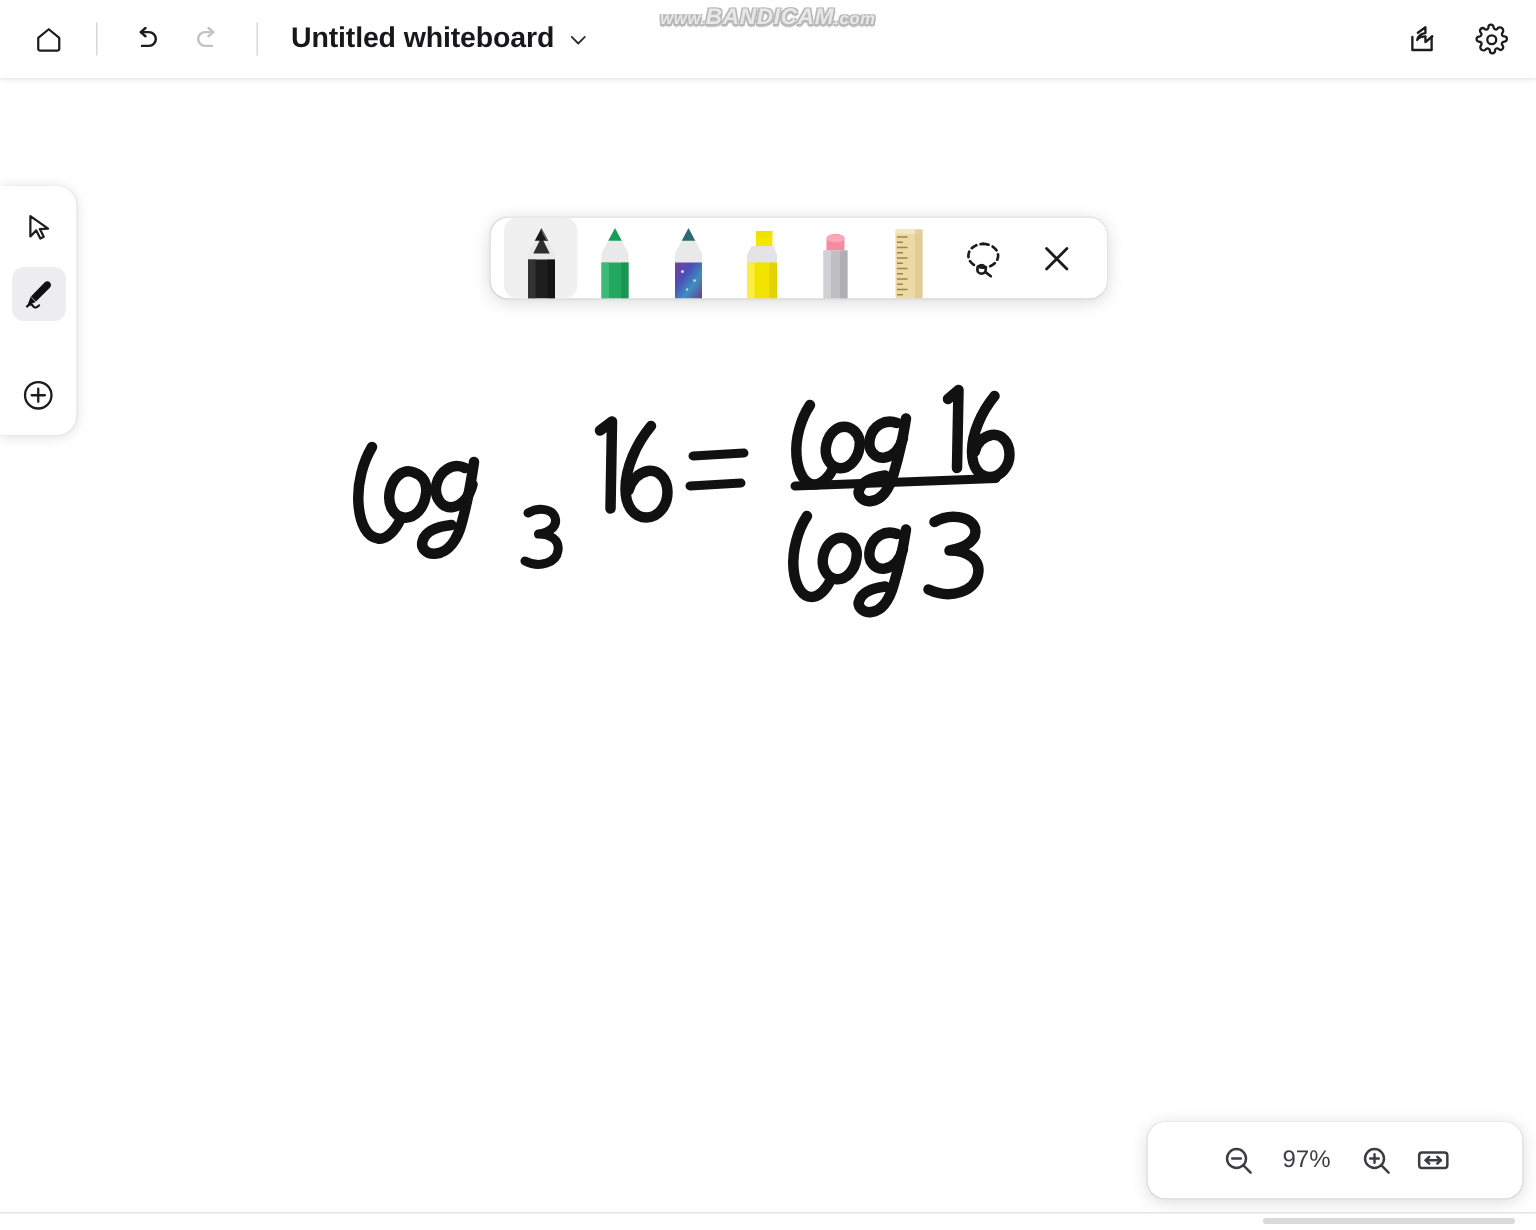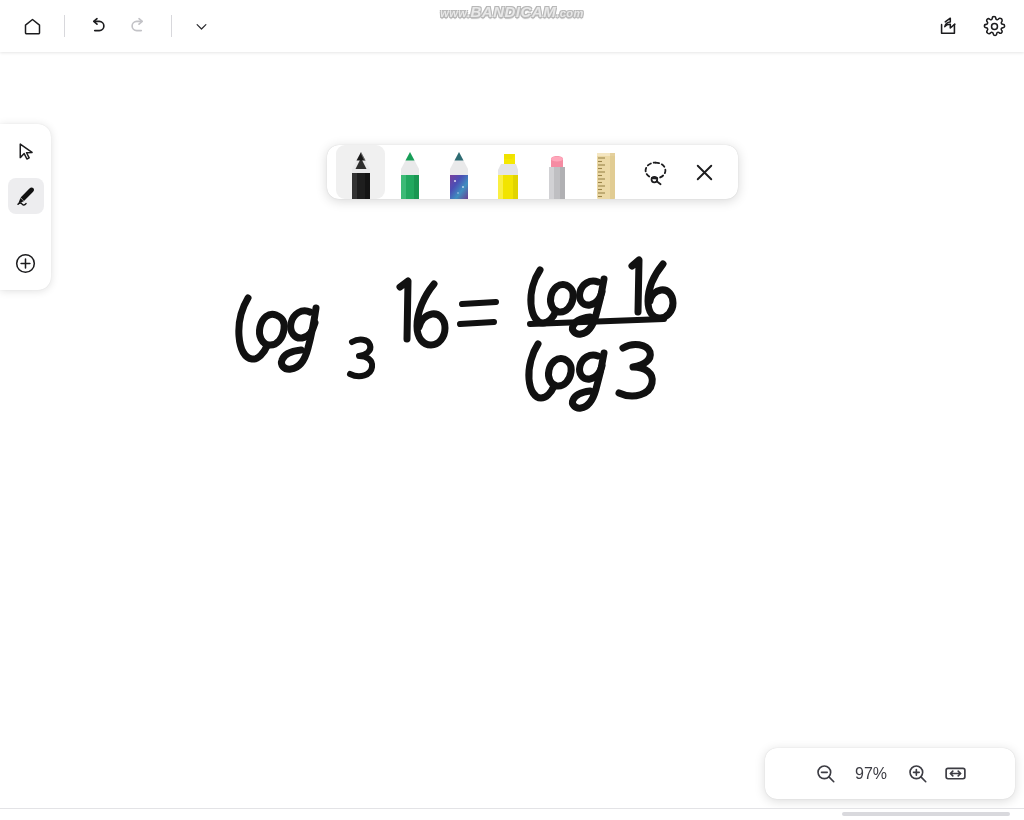--- a/index.html
+++ b/index.html
@@ -268,20 +268,21 @@
       <button class="hbtn" title="Redo">
         <svg width="22" height="22" viewBox="0 0 24 24" fill="none" stroke="#c3c3c7" stroke-width="1.8" stroke-linecap="round" stroke-linejoin="round">
           <path d="M15 7H9.5a5 5 0 0 0 0 10H14.5"></path>
           <path d="M12 4 15.5 7 12 10"></path>
         </svg>
       </button>
 
       <div class="hsep"></div>
 
       <div class="title-wrap">
+        <span class="doc-title">Untitled whiteboard</span>
         <svg width="15" height="15" viewBox="0 0 24 24" fill="none" stroke="#2a2a2e" stroke-width="1.9" stroke-linecap="round" stroke-linejoin="round">
           <path d="M5 9l7 7 7-7"></path>
         </svg>
       </div>
     </div>
 
     <div class="header-right">
       <button class="hbtn" title="Share">
         <svg width="22" height="22" viewBox="0 0 24 24" fill="none" stroke="#1c1c1e" stroke-width="1.7" stroke-linecap="round" stroke-linejoin="round">
           <path d="M5 10.5V20h14v-9.5"></path>

